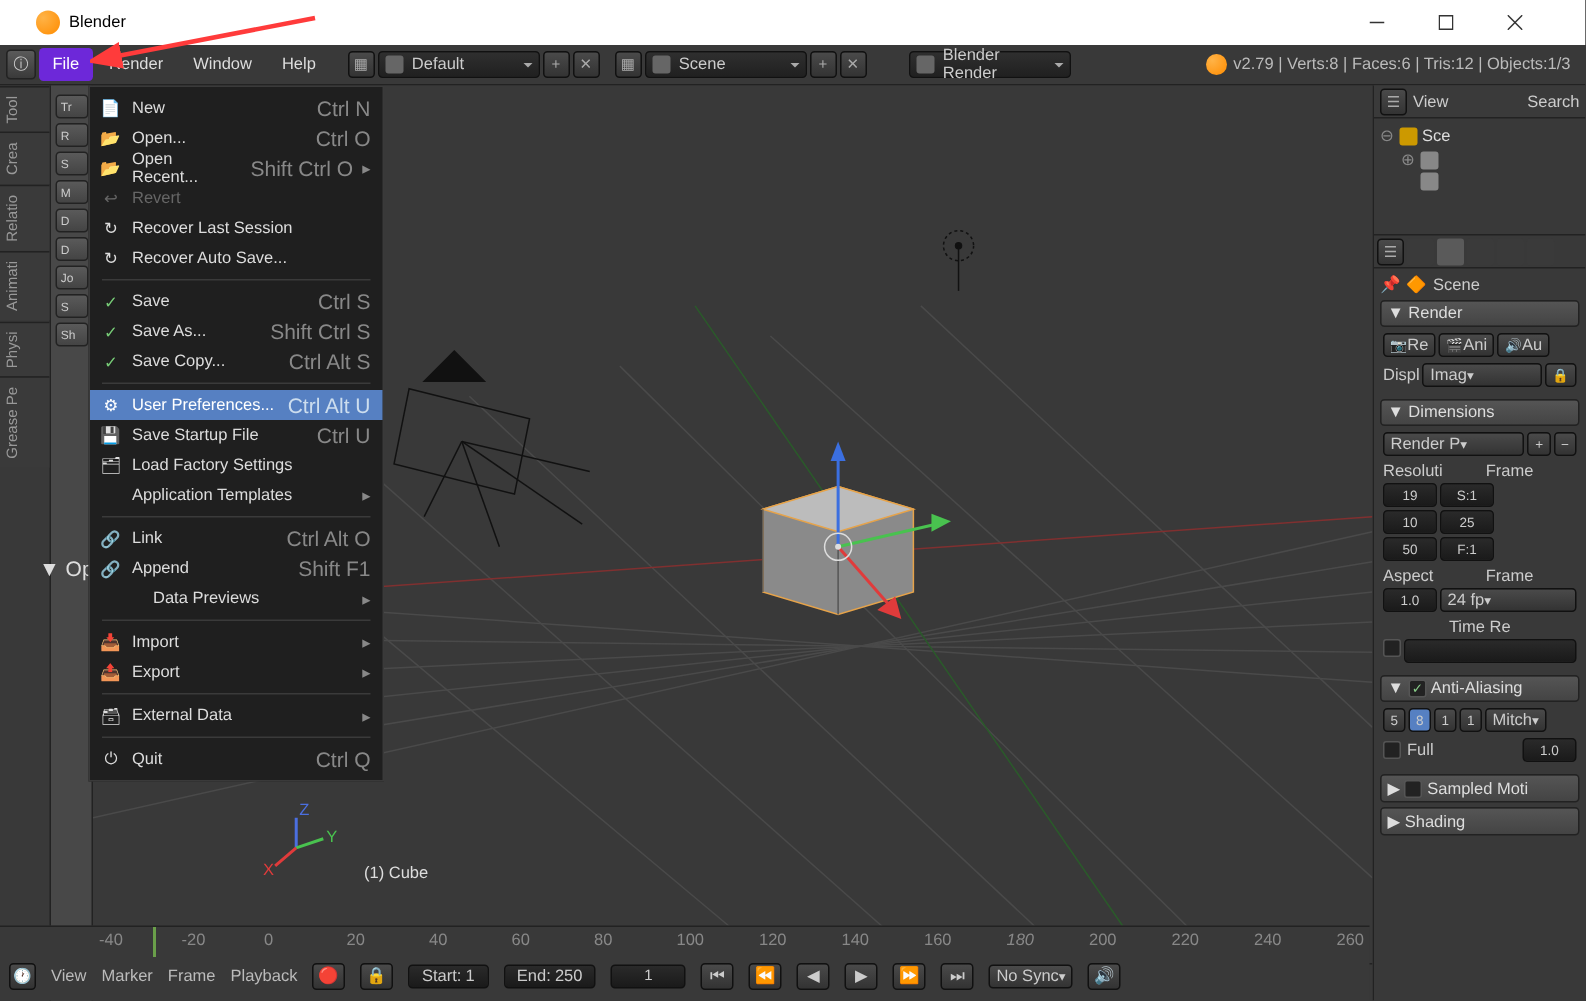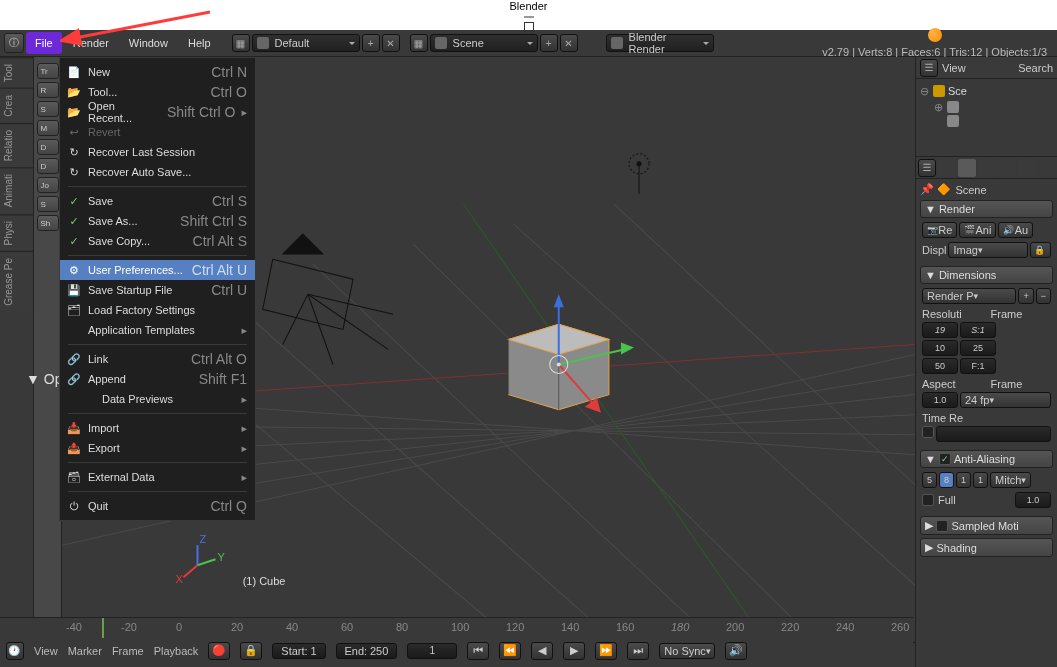--- a/index.html
+++ b/index.html
@@ -1,34 +1,34 @@
 <!DOCTYPE html>
 <html><head>
 <meta charset="utf-8">
 <style>
 * { margin:0; padding:0; box-sizing:border-box; font-family:"Segoe UI",Tahoma,sans-serif; font-size:11px; user-select:none; }
 body { background:#393939; width:1057px; height:667px; overflow:hidden; position:relative; }
 
 
-.titlebar { height:30px; background:#fff; display:flex; align-items:center; padding:0 24px; color:#000;flex-direction:column; }
+.titlebar { height:30px; background:#fff; display:flex; align-items:center; padding:0 24px; color:#000; }
 .titlebar .logo { width:16px; height:16px; background:radial-gradient(circle at 30% 30%,#ffb347,#ff8c00); border-radius:50%; margin-right:6px; }
 .titlebar .spacer { flex:1; }
 .winbtn { width:46px; height:30px; display:flex; align-items:center; justify-content:center; color:#333; }
 .winbtn svg { width:10px; height:10px; }
 
 
 .menubar { height:27px; background:#393939; display:flex; align-items:center; padding:0 4px; border-bottom:1px solid #222; gap:2px; }
 .infobtn { width:20px; height:20px; background:linear-gradient(#5a5a5a,#3a3a3a); border:1px solid #222; border-radius:3px; display:flex; align-items:center; justify-content:center; color:#ccc; font-size:10px; }
 .menubtn { padding:0 9px; height:22px; line-height:22px; color:#ddd; border-radius:3px; }
 .menubtn.active { background:#6d28d9; color:#fff; }
 .dd { height:18px; background:linear-gradient(#2f2f2f,#202020); border:1px solid #111; border-radius:3px; color:#ccc; padding:0 18px 0 22px; display:flex; align-items:center; position:relative; }
 .dd::before { content:""; position:absolute; left:4px; width:12px; height:12px; background:#666; border-radius:2px; }
 .dd::after { content:""; position:absolute; right:4px; border:3px solid transparent; border-top-color:#aaa; top:7px; }
 .sqbtn { width:18px; height:18px; background:linear-gradient(#4a4a4a,#333); border:1px solid #111; border-radius:3px; color:#aaa; display:flex; align-items:center; justify-content:center; font-size:10px; }
-.stats { color:#bbb; font-size:10px; margin-left:auto; padding-right:6px; display:flex; align-items:center; gap:4px;flex-direction:column; }
+.stats { color:#bbb; font-size:10px; margin-left:auto; padding-right:6px; display:flex; align-items:center; gap:4px; }
 .blogo { width:14px; height:14px; background:radial-gradient(circle at 30% 30%,#ffb347,#ff8c00); border-radius:50%; }
 
 
 .main { display:flex; height:calc(100% - 57px); }
 .sidebar-l { width:34px; background:#393939; border-right:1px solid #222; display:flex; flex-direction:column; }
 .sidetab { writing-mode:vertical-rl; transform:rotate(180deg); padding:6px 3px; color:#999; font-size:10px; border-bottom:1px solid #222; background:#3a3a3a; text-align:center; }
 .toolcol { width:28px; background:#484848; border-right:1px solid #222; padding-top:6px; display:flex; flex-direction:column; gap:3px; align-items:center; }
 .toolbtn { width:22px; height:16px; background:linear-gradient(#5a5a5a,#444); border:1px solid #222; border-radius:3px; color:#ccc; font-size:8px; display:flex; align-items:center; padding-left:3px; overflow:hidden; }
 .tcat { color:#ddd; font-size:14px; margin:6px 0 2px 4px; align-self:flex-start; }
 
@@ -149,21 +149,21 @@
 </div>
 
 <div class="filemenu" id="fm">
     <div class="fmrow">
       <span class="ico">📄</span>
       <span class="lbl">New</span>
       <span class="sc">Ctrl N</span>
     </div>
     <div class="fmrow">
       <span class="ico">📂</span>
-      <span class="lbl">Tool...</span>
+      <span class="lbl">Open...</span>
       <span class="sc">Ctrl O</span>
     </div>
     <div class="fmrow">
       <span class="ico">📂</span>
       <span class="lbl">Open Recent...</span>
       <span class="sc">Shift Ctrl O</span>
       <span class="sub">▸</span>
     </div>
     <div class="fmrow dis">
       <span class="ico">↩</span>
@@ -447,41 +447,41 @@
           <div class="panel-b" style="flex-direction:column; align-items:stretch;">
             <div style="display:flex; gap:2px;">
                 <div class="pbtn" style="flex:1"><span>Render P</span> ▾</div>
                 <div class="pbtn">+</div>
                 <div class="pbtn">−</div>
               </div>
             <div style="display:flex; gap:8px; margin-top:2px;">
                 <span style="flex:1">Resoluti</span>
                 <span style="flex:1">Frame</span>
               </div>
-            <div style="display:flex; gap:2px;font-style:italic;">
+            <div style="display:flex; gap:2px;">
                 <div class="pnum">19</div>
                 <div class="pnum">S:1</div>
               </div>
             <div style="display:flex; gap:2px;">
                 <div class="pnum">10</div>
                 <div class="pnum">25</div>
               </div>
             <div style="display:flex; gap:2px;">
                 <div class="pnum">50</div>
                 <div class="pnum">F:1</div>
               </div>
             <div style="display:flex; gap:8px; margin-top:2px;">
                 <span style="flex:1">Aspect</span>
                 <span style="flex:1">Frame</span>
               </div>
             <div style="display:flex; gap:2px;">
                 <div class="pnum">1.0</div>
                 <div class="pbtn" style="flex:1"><span>24 fp</span> ▾</div>
               </div>
-            <div style="display:flex; gap:8px; margin-top:2px; justify-content:flex-start;">
+            <div style="display:flex; gap:8px; margin-top:2px; justify-content:center;">
                 <span>Time Re</span>
               </div>
             <div style="display:flex; gap:2px;">
                 <div class="chk"></div>
                 <div class="pnum" style="flex:1"></div>
               </div>
           </div>
         </div>
         <div class="panel">
           <div class="panel-h">▼ <span class="chk">✓</span> <span>Anti-Aliasing</span></div>

